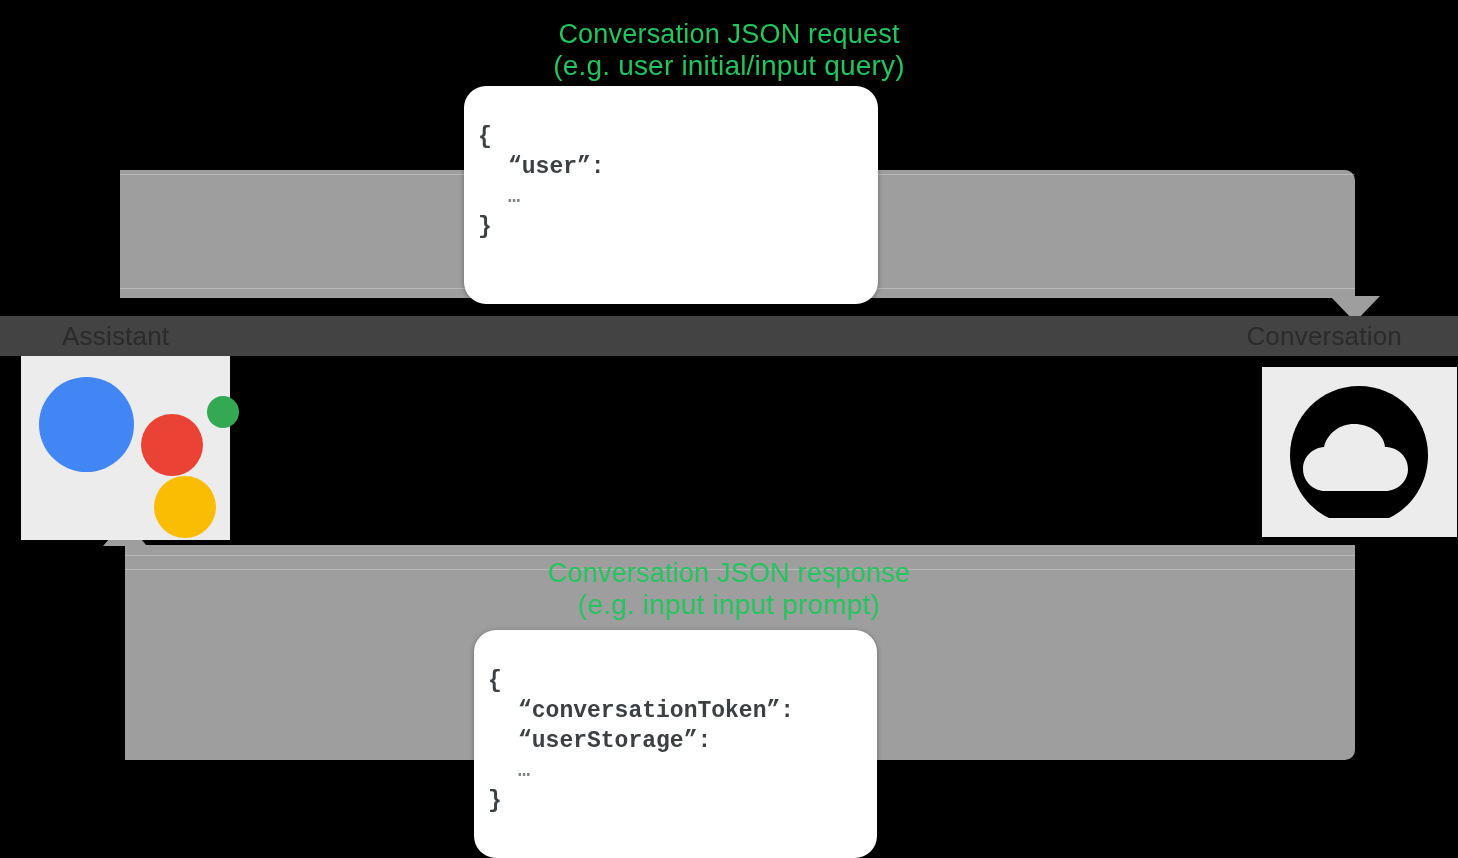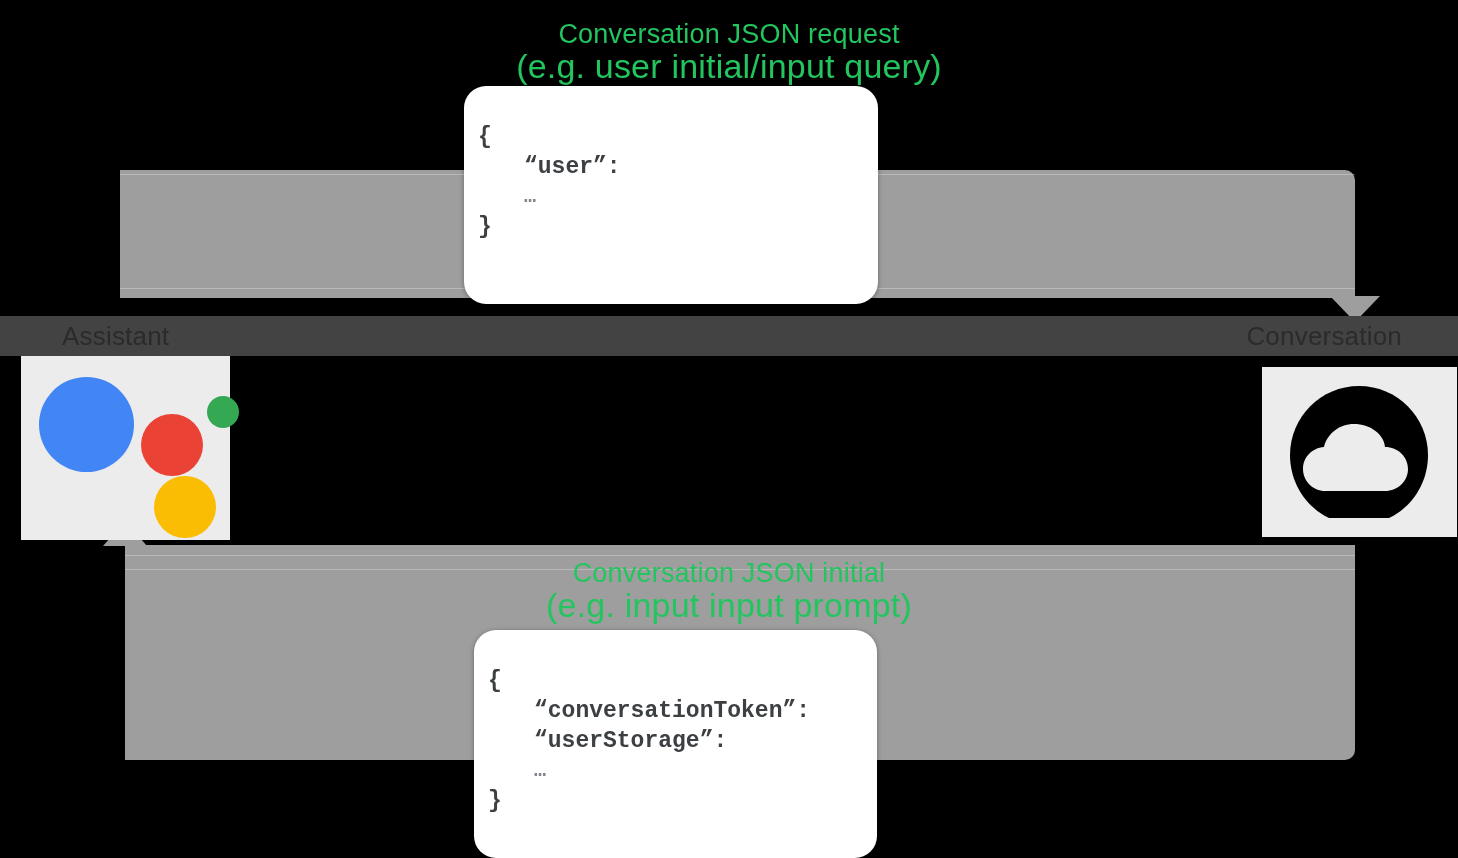--- a/index.html
+++ b/index.html
@@ -107,21 +107,21 @@
     pointer-events: none;
   }
   .caption .title {
     display: block;
     font-size: 27px;
     line-height: 32px;
     letter-spacing: .2px;
   }
   .caption .sub {
     display: block;
-    font-size: 34px;
+    font-size: 28px;
     line-height: 32px;
     letter-spacing: .2px;
   }
   #caption-request  { left: 0; top: 18px; }
   #caption-response { left: 0; top: 557px; }
 
   
   .json-card {
     position: absolute;
     background: #ffffff;
@@ -130,21 +130,21 @@
     font-family: "Liberation Mono", "DejaVu Sans Mono", monospace;
     font-weight: bold;
     font-size: 23px;
     line-height: 30px;
     color: #3c4043;
     padding: 36px 0 30px 0;
   }
   #json-request  { left: 464px; top: 86px;  width: 414px; height: 218px; }
   #json-response { left: 474px; top: 630px; width: 403px; height: 228px; }
   .json-line { display: block; padding-left: 14px; }
-  .json-line.indent { padding-left: 60px; }
+  .json-line.indent { padding-left: 44px; }
   .json-line.ellipsis { font-size: 20px; color: #80868b; letter-spacing: 2px; }
 
   
   .hairline {
     position: absolute;
     height: 1px;
     background: rgba(255,255,255,.28);
   }
 </style>
 </head>
@@ -186,21 +186,21 @@
                C132 73 122 63 109 63 C108 50 94 40 78 40 Z" fill="#ececec"></path>
     </svg>
   </div>
 
   <div class="caption" id="caption-request">
     <span class="title">Conversation JSON request</span>
     <span class="sub">(e.g. user initial/input query)</span>
   </div>
 
   <div class="caption" id="caption-response">
-    <span class="title">Conversation JSON initial</span>
+    <span class="title">Conversation JSON response</span>
     <span class="sub">(e.g. input input prompt)</span>
   </div>
 
   <div class="json-card" id="json-request">
     <span class="json-line">{</span>
     <span class="json-line indent">“user”:</span>
     <span class="json-line indent ellipsis">…</span>
     <span class="json-line">}</span>
   </div>
 

